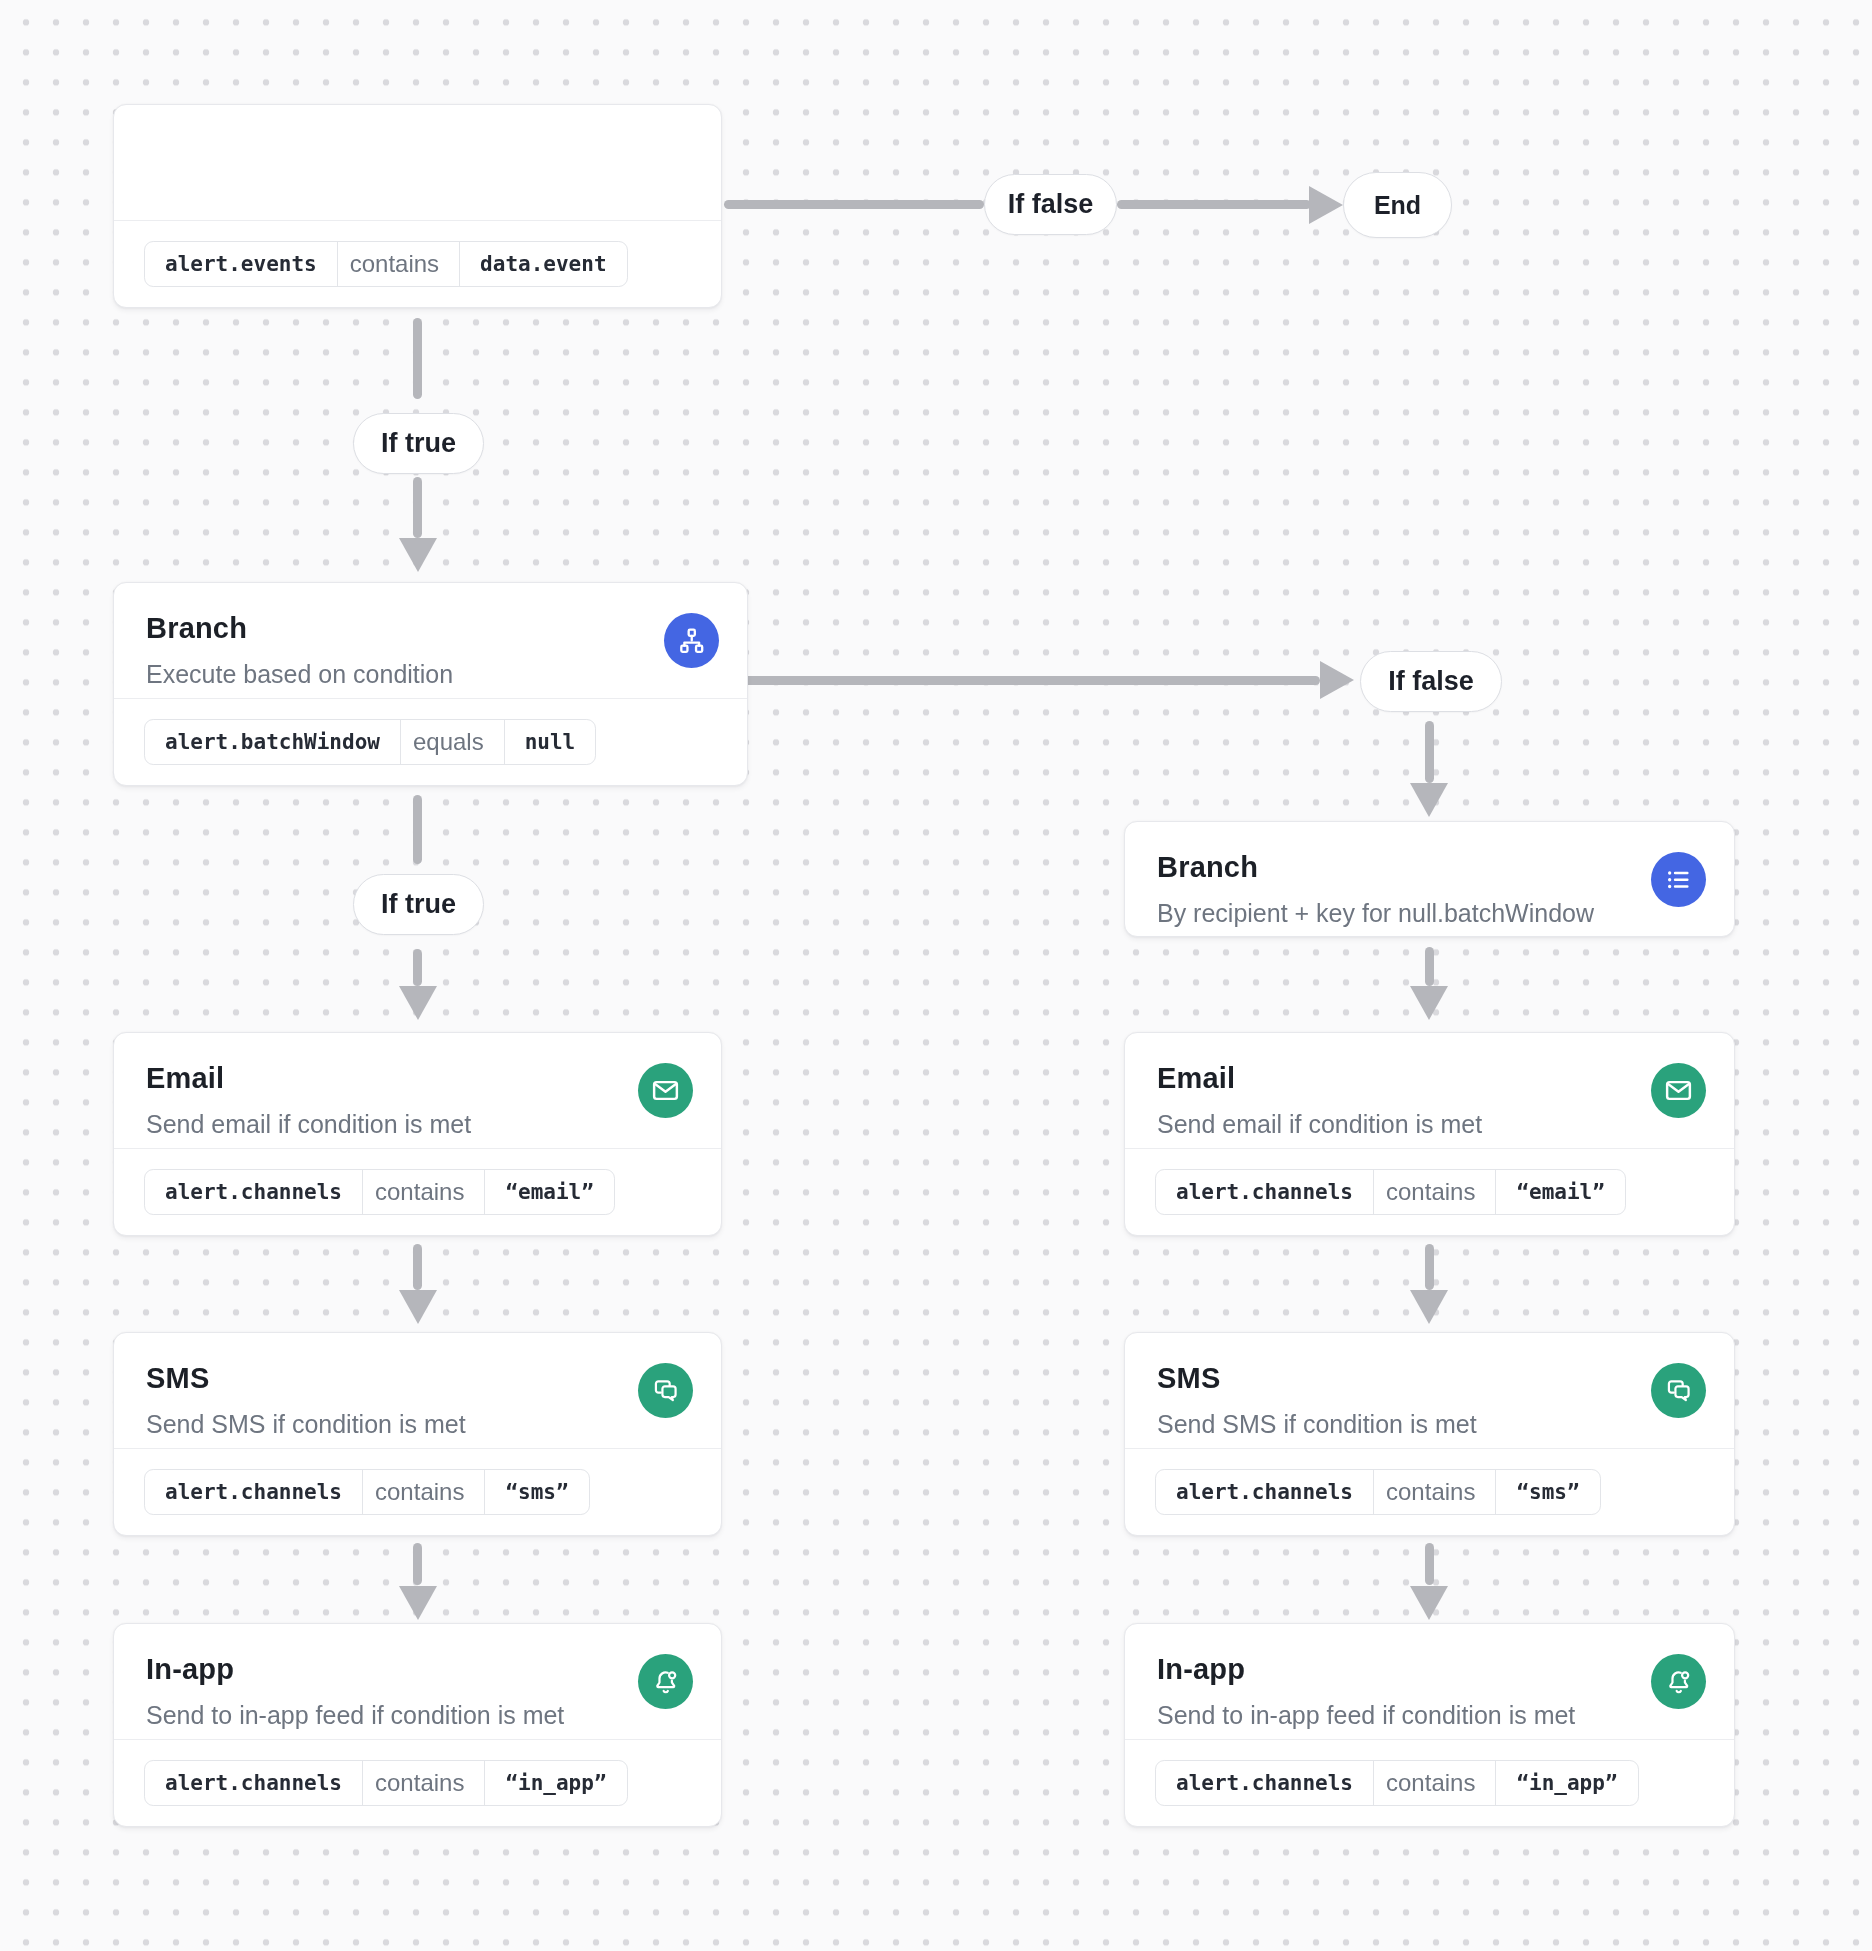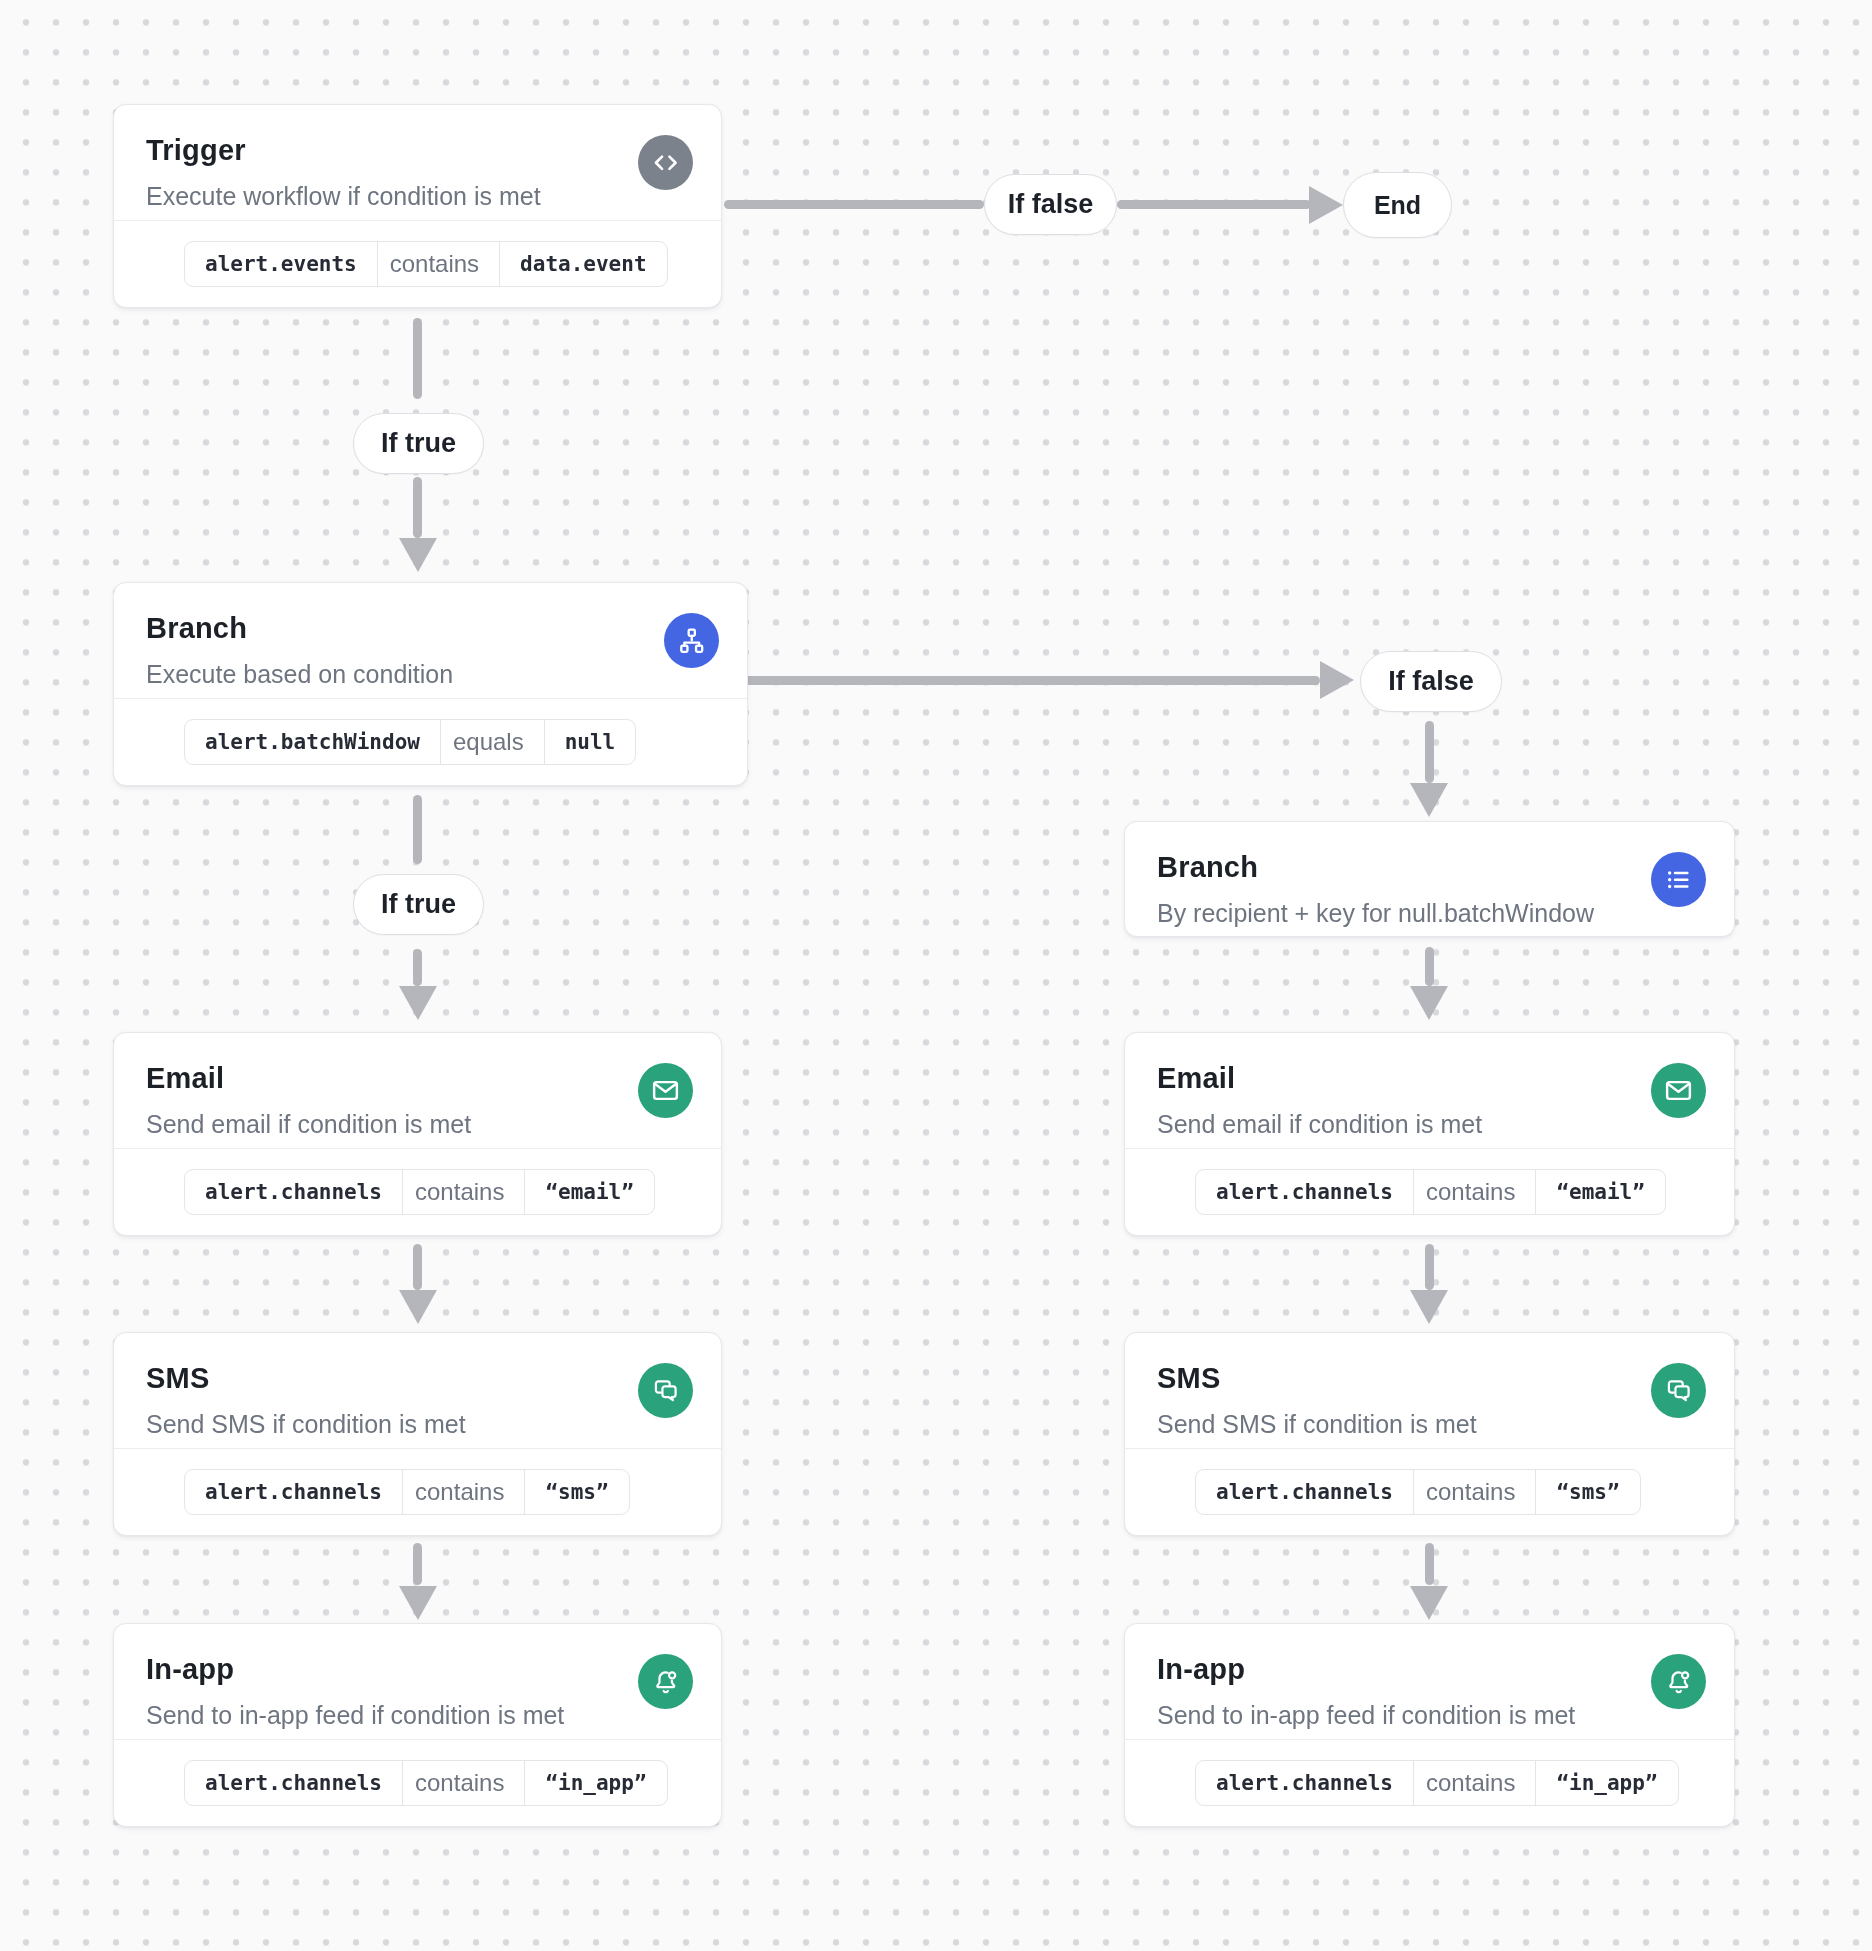--- a/index.html
+++ b/index.html
@@ -24,21 +24,21 @@
   }
   .ic.gray{background:#7c828c;}
   .ic.blue{background:#4466e3;}
   .ic.green{background:#2aa27c;}
   .cond{
     position:absolute;left:0;right:0;bottom:0;height:86px;border-top:1.4px solid #ecedf0;
     display:flex;align-items:center;padding-left:30px;
   }
   .chip{
     display:inline-flex;align-items:stretch;height:44px;background:#fff;
-    border:1.4px solid #e3e5e9;border-radius:9.2px;overflow:hidden;margin-left:40px;
+    border:1.4px solid #e3e5e9;border-radius:9.2px;overflow:hidden;
   }
   .chip span{display:flex;align-items:center;padding:0 20px;white-space:nowrap;}
   .chip .code{font-family:"DejaVu Sans Mono",monospace;font-size:21px;font-weight:700;color:#262b35;}
   .chip .op{font-size:24px;color:#6e7580;border-left:1.4px solid #e3e5e9;border-right:1.4px solid #e3e5e9;padding-left:12px;}
   .pill{
     position:absolute;background:#fff;border:1.8px solid #dddfe4;border-radius:922px;
     display:flex;align-items:center;justify-content:center;
     font-size:27px;font-weight:600;color:#1d212a;box-sizing:border-box;
     box-shadow:0 0.9px 1.8px rgba(18,24,38,.03);
   }
@@ -94,30 +94,20 @@
   <div class="vline" style="left:1425px;top:947px;height:39px"></div>
   <div class="head-down" style="left:1410px;top:986px"></div>
 
   <div class="vline" style="left:1425px;top:1244px;height:46px"></div>
   <div class="head-down" style="left:1410px;top:1290px"></div>
 
   <div class="vline" style="left:1425px;top:1543px;height:42px"></div>
   <div class="head-down" style="left:1410px;top:1586px"></div>
 
   <div class="node" style="left:113px;top:104px;width:609px;height:204px">
-    <div class="hd">
-      <div class="ttl">Trigger</div>
-      <div class="sub">Execute workflow if condition is met</div>
-      <div class="ic gray">
-        <svg width="29.5" height="29.5" viewBox="0 0 24 24" fill="none" stroke="#fff" stroke-width="2.1" stroke-linecap="round" stroke-linejoin="round">
-            <path d="M9 7l-5 5 5 5"></path>
-            <path d="M15 7l5 5-5 5"></path>
-          </svg>
-      </div>
-    </div>
     <div class="cond">
       <div class="chip">
         <span class="code">alert.events</span>
         <span class="op">contains</span>
         <span class="code">data.event</span>
       </div>
     </div>
   </div>
 
   <div class="node" style="left:113px;top:582px;width:635px;height:204px">

